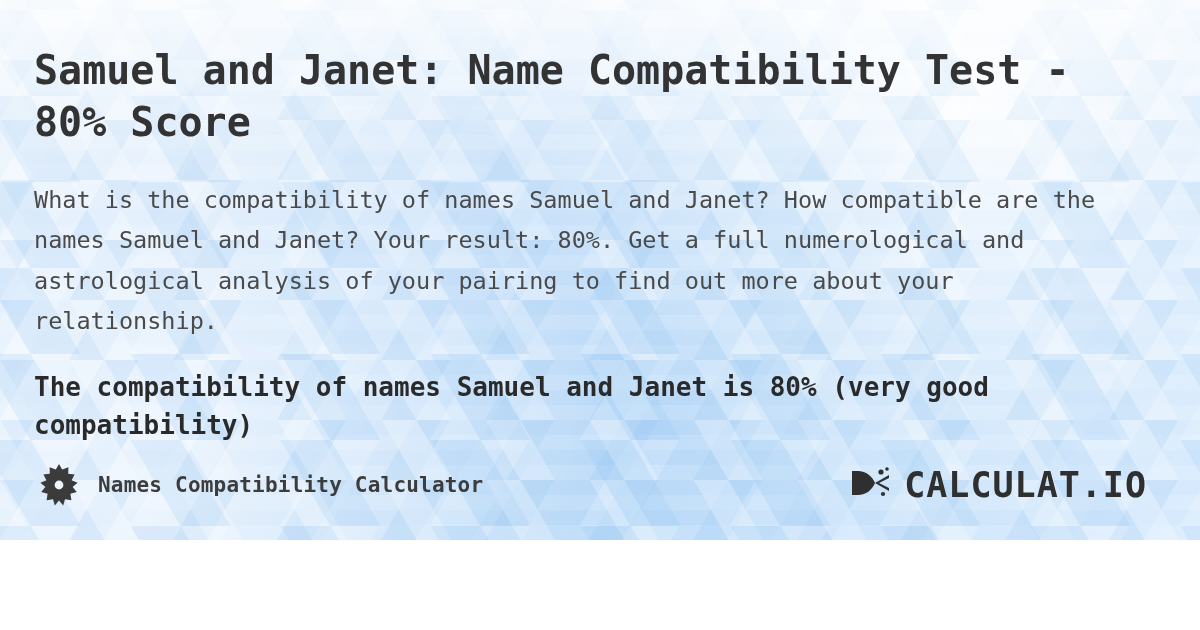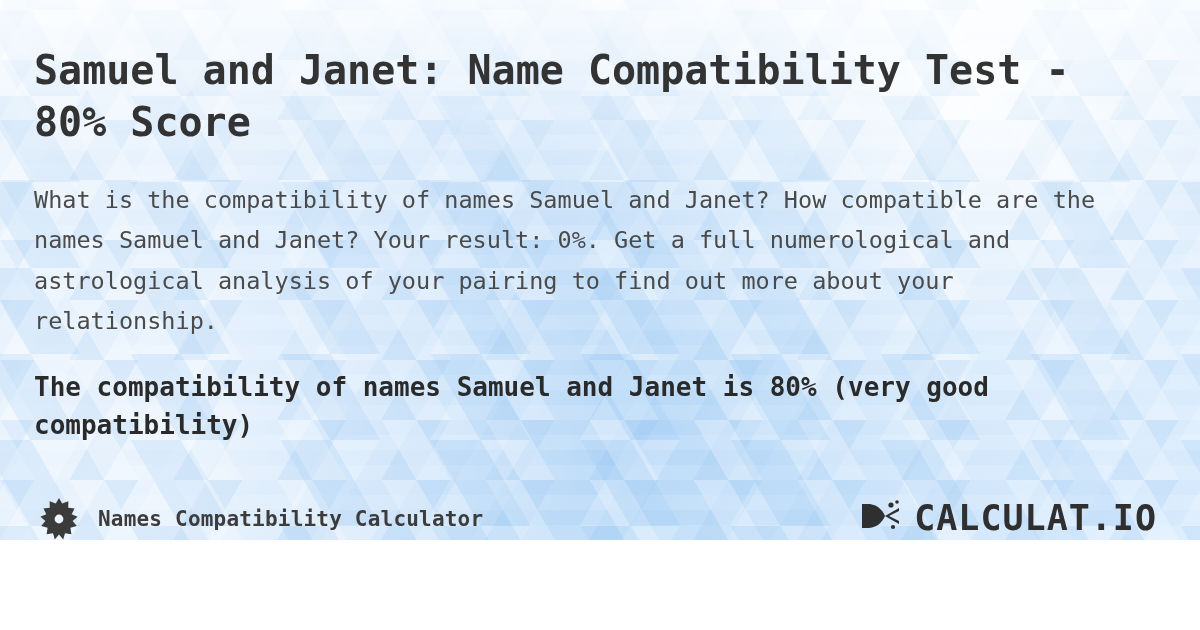--- a/index.html
+++ b/index.html
@@ -79,25 +79,25 @@
     margin: 26px 0 0 0;
     font-size: 26px;
     line-height: 1.48;
     font-weight: bold;
     color: #2a2a2a;
     max-width: 1120px;
   }
   .footer {
     position: absolute;
     left: 0;
-    right: 5px;
+    right: 15px;
     bottom: 0;
     height: 110px;
     display: flex;
-    align-items: flex-end;
+    align-items: center;
     justify-content: space-between;
     padding: 0 38px;
     box-sizing: border-box;
   }
   .brand-left {
     display: flex;
     align-items: center;
     gap: 18px;
   }
   .star-badge {
@@ -131,21 +131,21 @@
 </head>
 <body>
 
 <div class="page">
   <div class="pattern"></div>
   <div class="pattern2"></div>
   <div class="washtop"></div>
 
   <div class="content">
     <h1>Samuel and Janet: Name Compatibility Test - 80% Score</h1>
-    <p class="desc">What is the compatibility of names Samuel and Janet? How compatible are the names Samuel and Janet? Your result: 0%. Get a full numerological and astrological analysis of your pairing to find out more about your relationship.</p>
+    <p class="desc">What is the compatibility of names Samuel and Janet? How compatible are the names Samuel and Janet? Your result: 80%. Get a full numerological and astrological analysis of your pairing to find out more about your relationship.</p>
     <p class="result">The compatibility of names Samuel and Janet is 80% (very good compatibility)</p>
   </div>
 
   <div class="footer">
     <div class="brand-left">
       <span class="star-badge">
         <svg width="42" height="42" viewBox="0 0 42 42" aria-hidden="true">
           <polygon points="21,0 24.2,5.6 30.4,3.2 30.2,9.8 36.6,10.4 33.6,16.2 39.6,18.8 34.6,23 38.8,28 32.4,29.8 33.4,36.3 27,35.2 25.2,41.4 21,36.6 16.8,41.4 15,35.2 8.6,36.3 9.6,29.8 3.2,28 7.4,23 2.4,18.8 8.4,16.2 5.4,10.4 11.8,9.8 11.6,3.2 17.8,5.6" fill="#3b3b3b"></polygon>
           <circle cx="21" cy="21" r="4.4" fill="#eef5fd"></circle>
         </svg>

